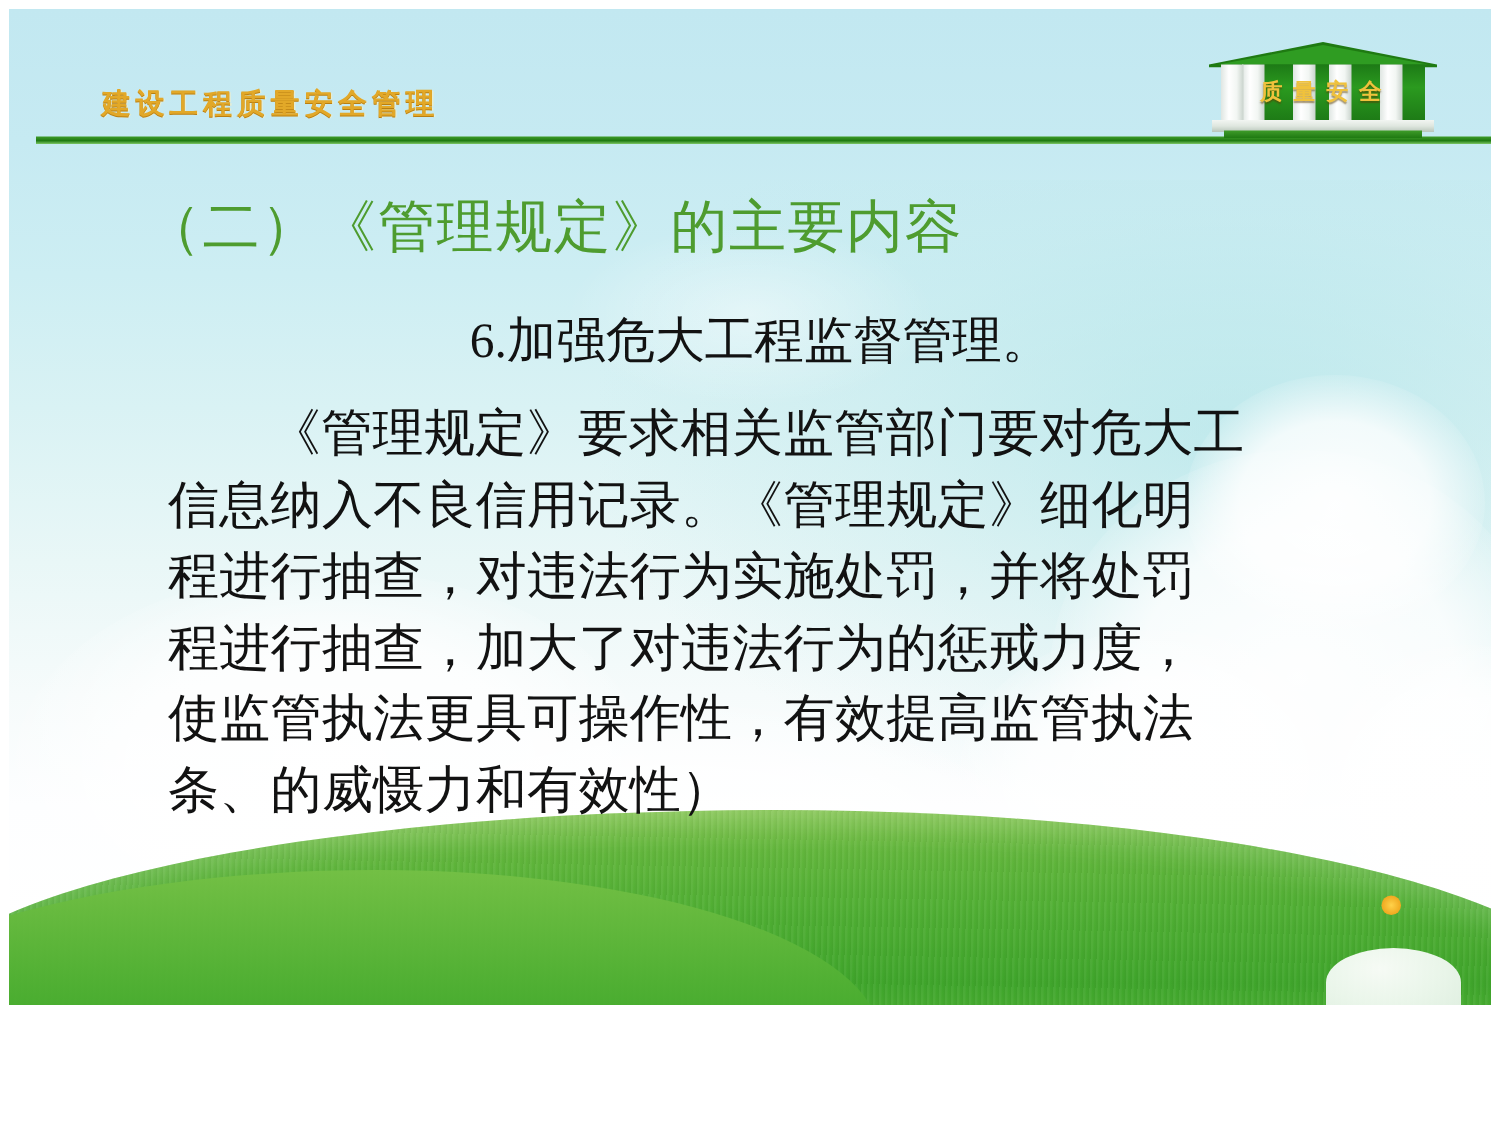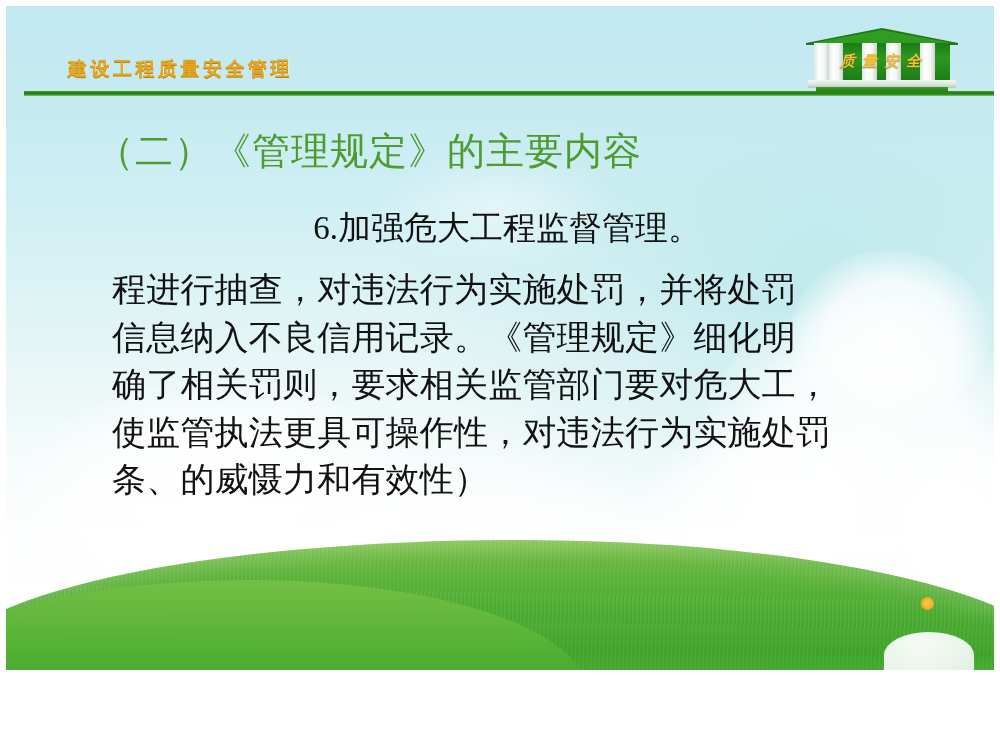--- a/index.html
+++ b/index.html
@@ -208,21 +208,20 @@
     width: 128px;
     text-align: center;
     font-family: "DejaVu Sans", "Liberation Sans", sans-serif;
     font-size: 15px;
     font-weight: bold;
     letter-spacing: 7px;
     color: #f0c23c;
     text-shadow: 0 1px 1px rgba(90,60,0,0.55);
     white-space: nowrap;
     z-index: 5;
-    font-style: italic;
   }
   
   .slide-heading {
     position: absolute;
     left: 96px;
     top: 126px;
     font-size: 38px;
     color: #4e9c2f;
     letter-spacing: 1px;
     white-space: nowrap;
@@ -311,22 +310,23 @@
     <div class="logo-base"></div>
     <div class="logo-base2"></div>
     <div class="logo-text">质量安全</div>
   </div>
 
   <div class="slide-heading">（二）《管理规定》的主要内容</div>
 
   <div class="body-block">
     <div class="body-item">6.加强危大工程监督管理。</div>
     <div class="body-para">
+      <span class="ln indent">《管理规定》要求相关监管部门要对危大工</span>
+      <span class="ln">信息纳入不良信用记录。《管理规定》细化明</span>
       <span class="ln">程进行抽查，对违法行为实施处罚，并将处罚</span>
-      <span class="ln">信息纳入不良信用记录。《管理规定》细化明</span>
-      <span class="ln">确了相关罚则，要求相关监管部门要对危大工，</span>
-      <span class="ln">使监管执法更具可操作性，对违法行为实施处罚</span>
+      <span class="ln">程进行抽查，加大了对违法行为的惩戒力度，</span>
+      <span class="ln">使监管执法更具可操作性，有效提高监管执法</span>
       <span class="ln">条、的威慑力和有效性）</span>
     </div>
   </div>
 
   <div class="frame"></div>
 </div>
 
 </body></html>

